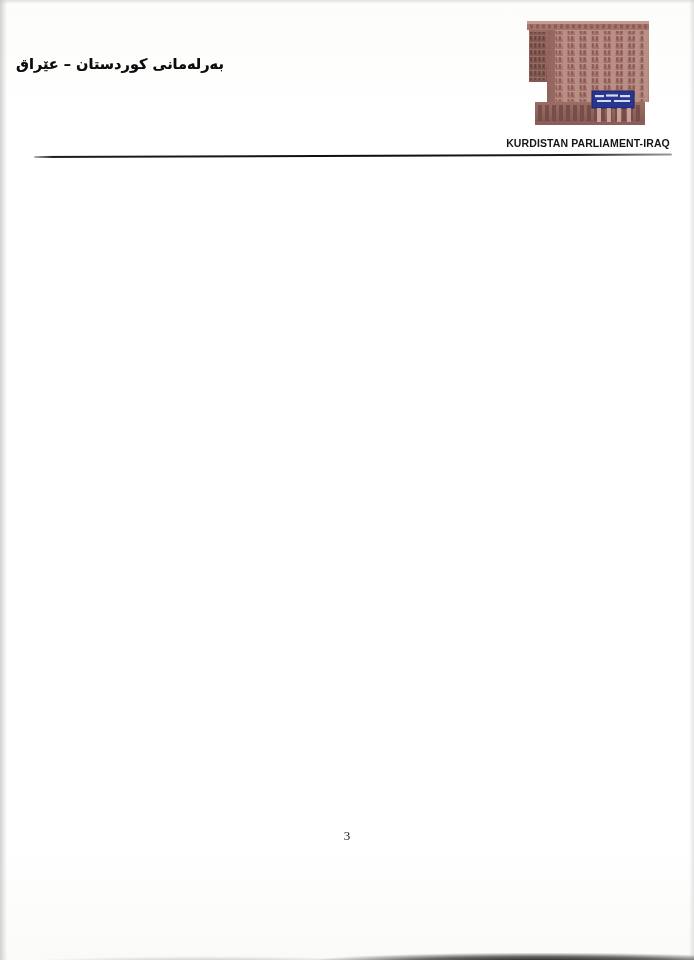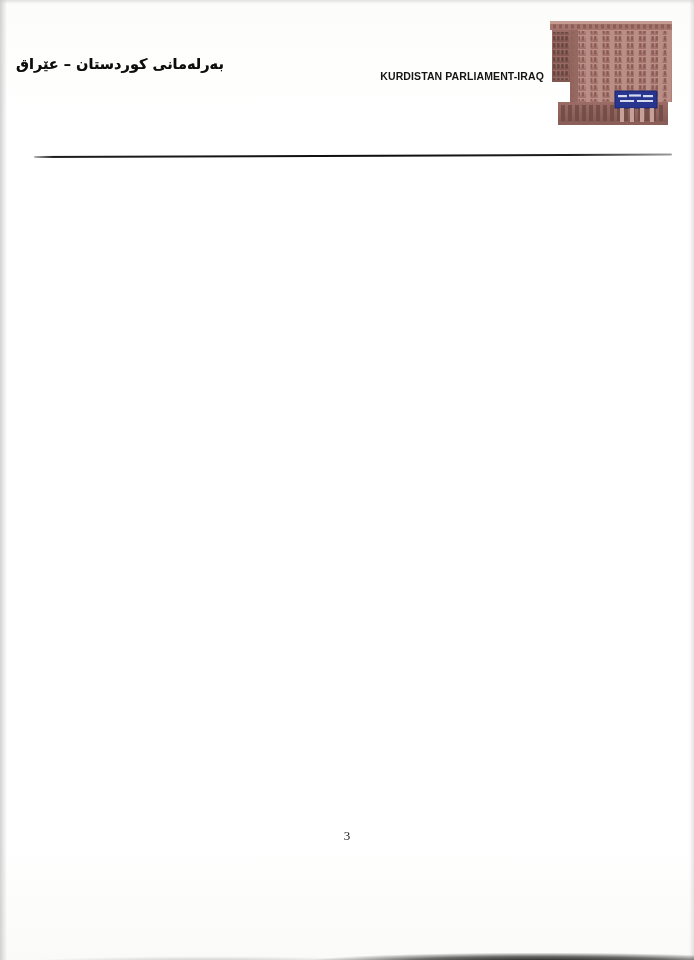--- a/index.html
+++ b/index.html
@@ -75,20 +75,21 @@
     letter-spacing: -0.2px;
     margin-top: 48px;
     text-shadow: 0 0 0.6px rgba(0,0,0,0.55);
   }
   .hdr-title.left { margin-left: 72px; }
   .hdr-title.right { margin-right: 60px; }
 
   .logo-wrap {
     width: 180px;
     display: flex;
+    flex-direction: column;
     align-items: center;
     margin-top: 6px;
   }
   .logo-building {
     position: relative;
     width: 134px;
     height: 116px;
   }
   .logo-caption {
     margin-top: 7px;

